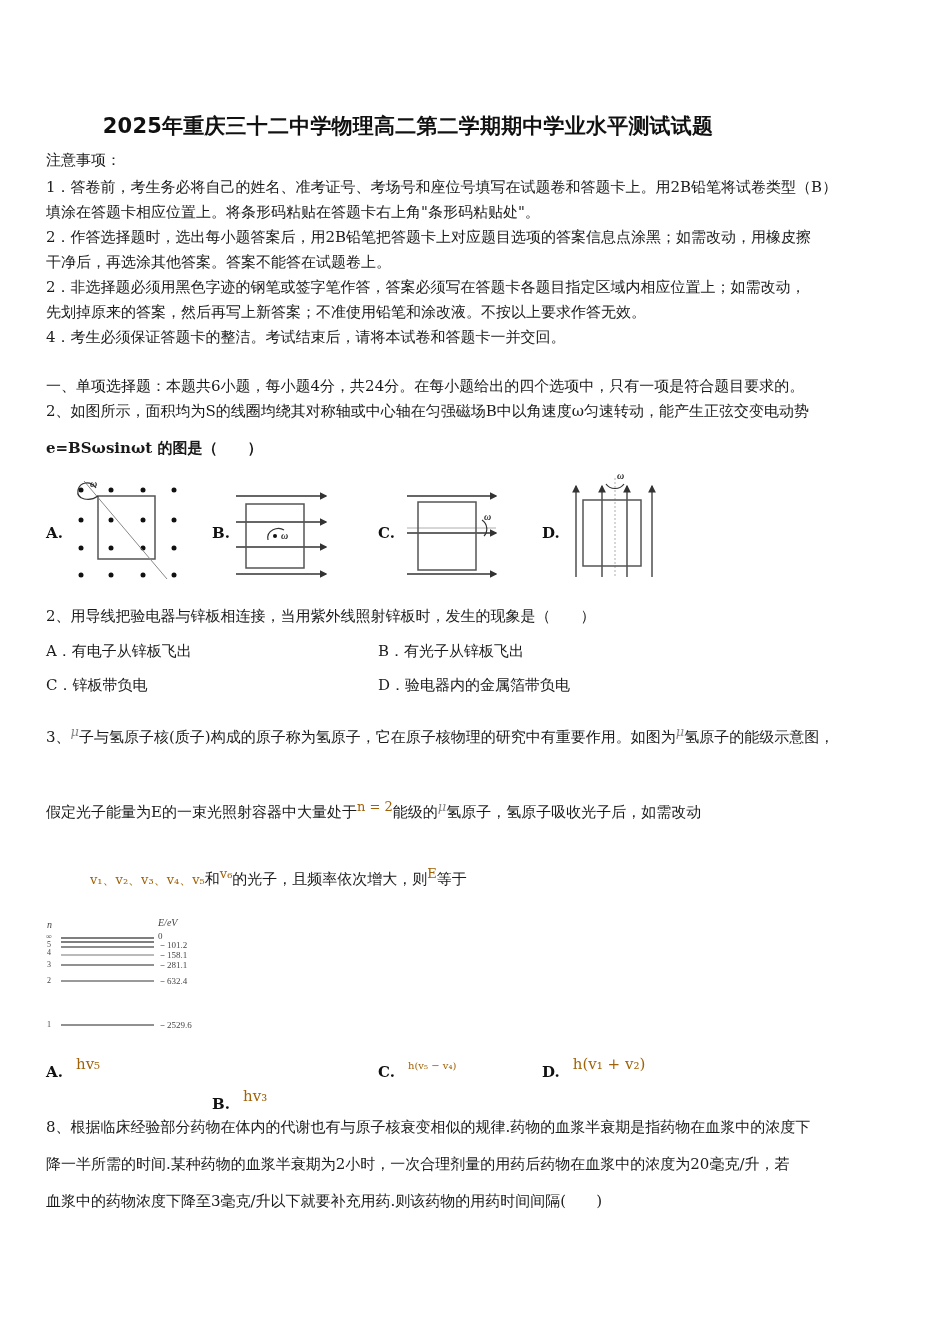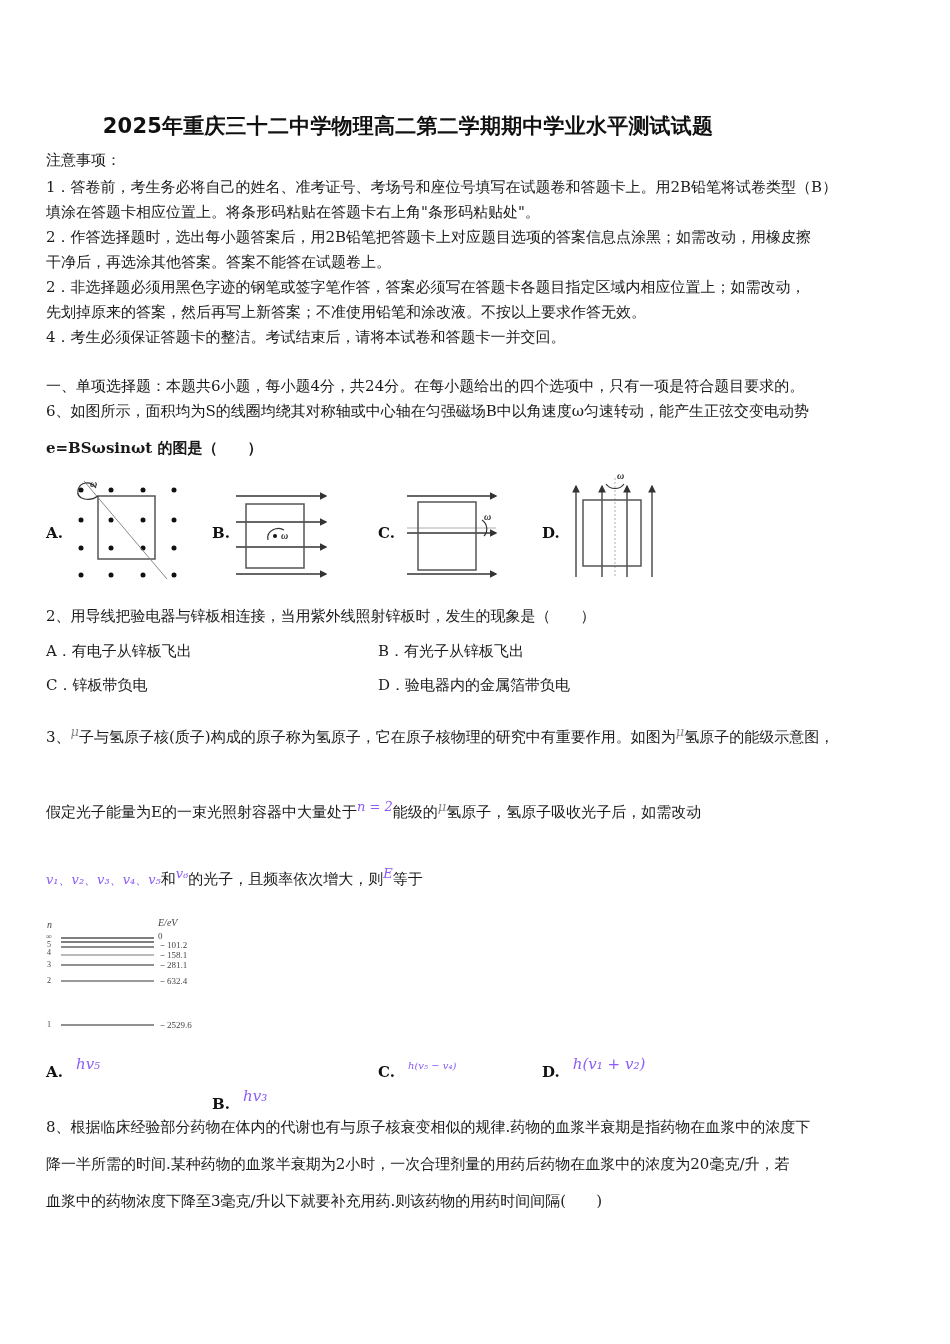--- a/index.html
+++ b/index.html
@@ -11,21 +11,21 @@
   .abs { position: absolute; }
   .title {
     left: 0; width: 816px; top: 112px; text-align: center;
     font-family: "DejaVu Sans", "Liberation Sans", sans-serif;
     font-weight: bold; font-size: 21px; letter-spacing: 0.2px; color: #111;
   }
   .line {
     left: 46px; font-size: 15px; line-height: 20px; white-space: nowrap; color: #1a1a1a;
   }
   .bold { font-weight: bold; }
-  .math { font-family: "DejaVu Serif", "Liberation Serif", serif; font-style: italic; color: #8b5cf6; text-align: center; }
+  .math { font-family: "DejaVu Serif", "Liberation Serif", serif; color: #a16207; text-align: center; }
   .opt-label { font-weight: bold; font-size: 15px; }
   .mu { font-style: italic; color: #888; font-size: 13px; vertical-align: super; }
   svg { position: absolute; overflow: visible; }
   .elabel { font-family: "Liberation Serif", serif; font-size: 10px; fill: #444; }
 </style>
 </head>
 <body>
 
 <div class="abs title">2025年重庆三十二中学物理高二第二学期期中学业水平测试试题</div>
 
@@ -33,21 +33,21 @@
 <div class="abs line" style="top:177px;">1．答卷前，考生务必将自己的姓名、准考证号、考场号和座位号填写在试题卷和答题卡上。用2B铅笔将试卷类型（B）</div>
 <div class="abs line" style="top:202px;">填涂在答题卡相应位置上。将条形码粘贴在答题卡右上角"条形码粘贴处"。</div>
 <div class="abs line" style="top:227px;">2．作答选择题时，选出每小题答案后，用2B铅笔把答题卡上对应题目选项的答案信息点涂黑；如需改动，用橡皮擦</div>
 <div class="abs line" style="top:252px;">干净后，再选涂其他答案。答案不能答在试题卷上。</div>
 <div class="abs line" style="top:277px;">2．非选择题必须用黑色字迹的钢笔或签字笔作答，答案必须写在答题卡各题目指定区域内相应位置上；如需改动，</div>
 <div class="abs line" style="top:302px;">先划掉原来的答案，然后再写上新答案；不准使用铅笔和涂改液。不按以上要求作答无效。</div>
 <div class="abs line" style="top:327px;">4．考生必须保证答题卡的整洁。考试结束后，请将本试卷和答题卡一并交回。</div>
 
 <div class="abs line" style="top:376px;">一、单项选择题：本题共6小题，每小题4分，共24分。在每小题给出的四个选项中，只有一项是符合题目要求的。</div>
 
-<div class="abs line" style="top:401px;">6、如图所示，面积均为S的线圈均绕其对称轴或中心轴在匀强磁场B中以角速度ω匀速转动，能产生正弦交变电动势</div>
+<div class="abs line" style="top:401px;">2、如图所示，面积均为S的线圈均绕其对称轴或中心轴在匀强磁场B中以角速度ω匀速转动，能产生正弦交变电动势</div>
 <div class="abs line bold" style="top:438px;">e=BSωsinωt 的图是（　　）</div>
 
 <div class="abs opt-label" style="left:46px; top:524px;">A.</div>
 <svg style="left:72px; top:478px;" width="115" height="105">
   <g fill="#111">
     <circle cx="9" cy="12" r="2.5"></circle>
       <circle cx="39" cy="12" r="2.5"></circle>
       <circle cx="71" cy="12" r="2.5"></circle>
       <circle cx="102" cy="12" r="2.5"></circle>
     <circle cx="9" cy="42" r="2.5"></circle>
@@ -128,21 +128,21 @@
 <div class="abs line" style="top:675px; left:378px;">
   <span>D．</span><span>验电器内的金属箔带负电</span>
 </div>
 
 <div class="abs line" style="top:722px;">
   <span>3、</span><span class="mu">μ</span><span>子与氢原子核(质子)构成的原子称为氢原子，它在原子核物理的研究中有重要作用。如图为</span><span class="mu">μ</span><span>氢原子的能级示意图，</span>
 </div>
 <div class="abs line" style="top:797px;">
   <span>假定光子能量为E的一束光照射容器中大量处于</span><span class="math" style="font-size:13px; vertical-align:super;">n = 2</span><span>能级的</span><span class="mu">μ</span><span>氢原子，氢原子吸收光子后，如需改动</span>
 </div>
-<div class="abs line" style="top:864px;">
+<div class="abs line" style="top:864px;margin-left:44px;">
   <span class="math" style="font-size:13px;">v₁、v₂、v₃、v₄、v₅</span><span>和</span><span class="math" style="font-size:13px; vertical-align:super;">v₆</span><span>的光子，且频率依次增大，则</span><span class="math" style="font-size:13px; vertical-align:super;">E</span><span>等于</span>
 </div>
 
 <svg style="left:44px; top:915px;" width="170" height="120">
   <text x="3" y="13" class="elabel" font-style="italic">n</text>
   <text x="114" y="11" class="elabel" font-style="italic">E/eV</text>
 
   <text x="2" y="24" class="elabel" style="font-size:8px">∞</text>
   <text x="3" y="32" class="elabel" style="font-size:8px">5</text>
   <text x="3" y="40" class="elabel" style="font-size:8px">4</text>

